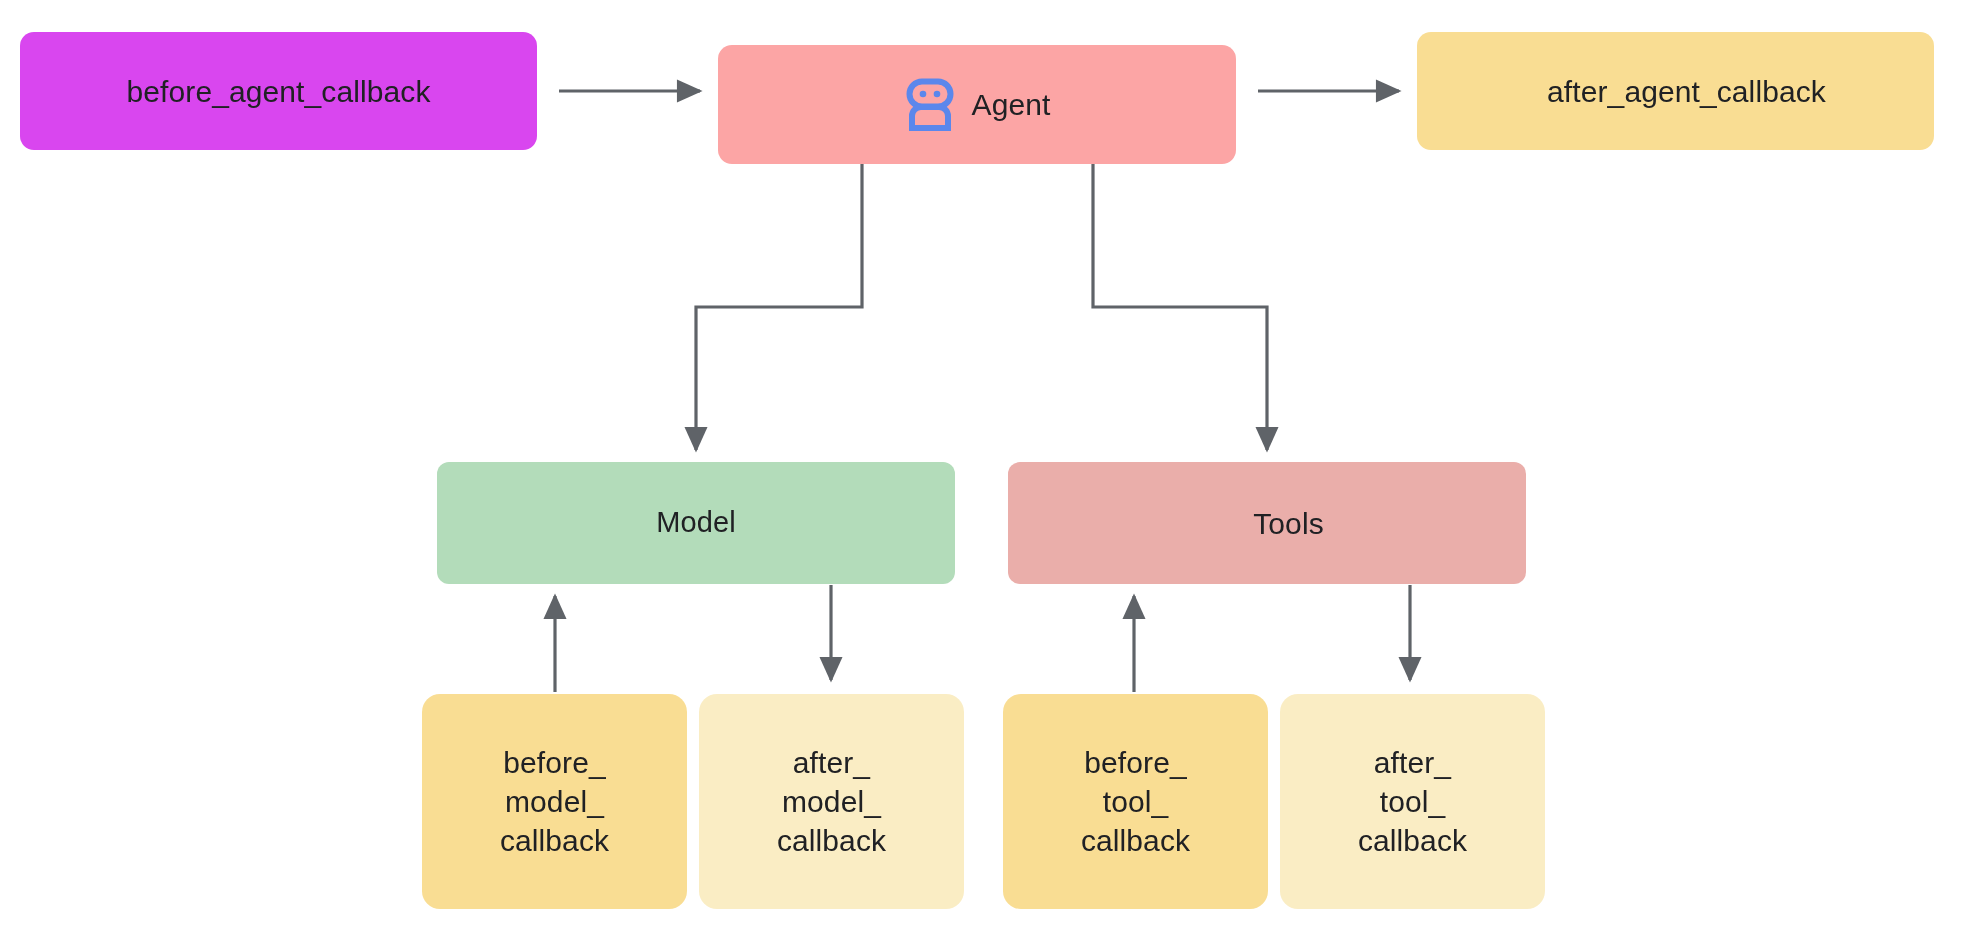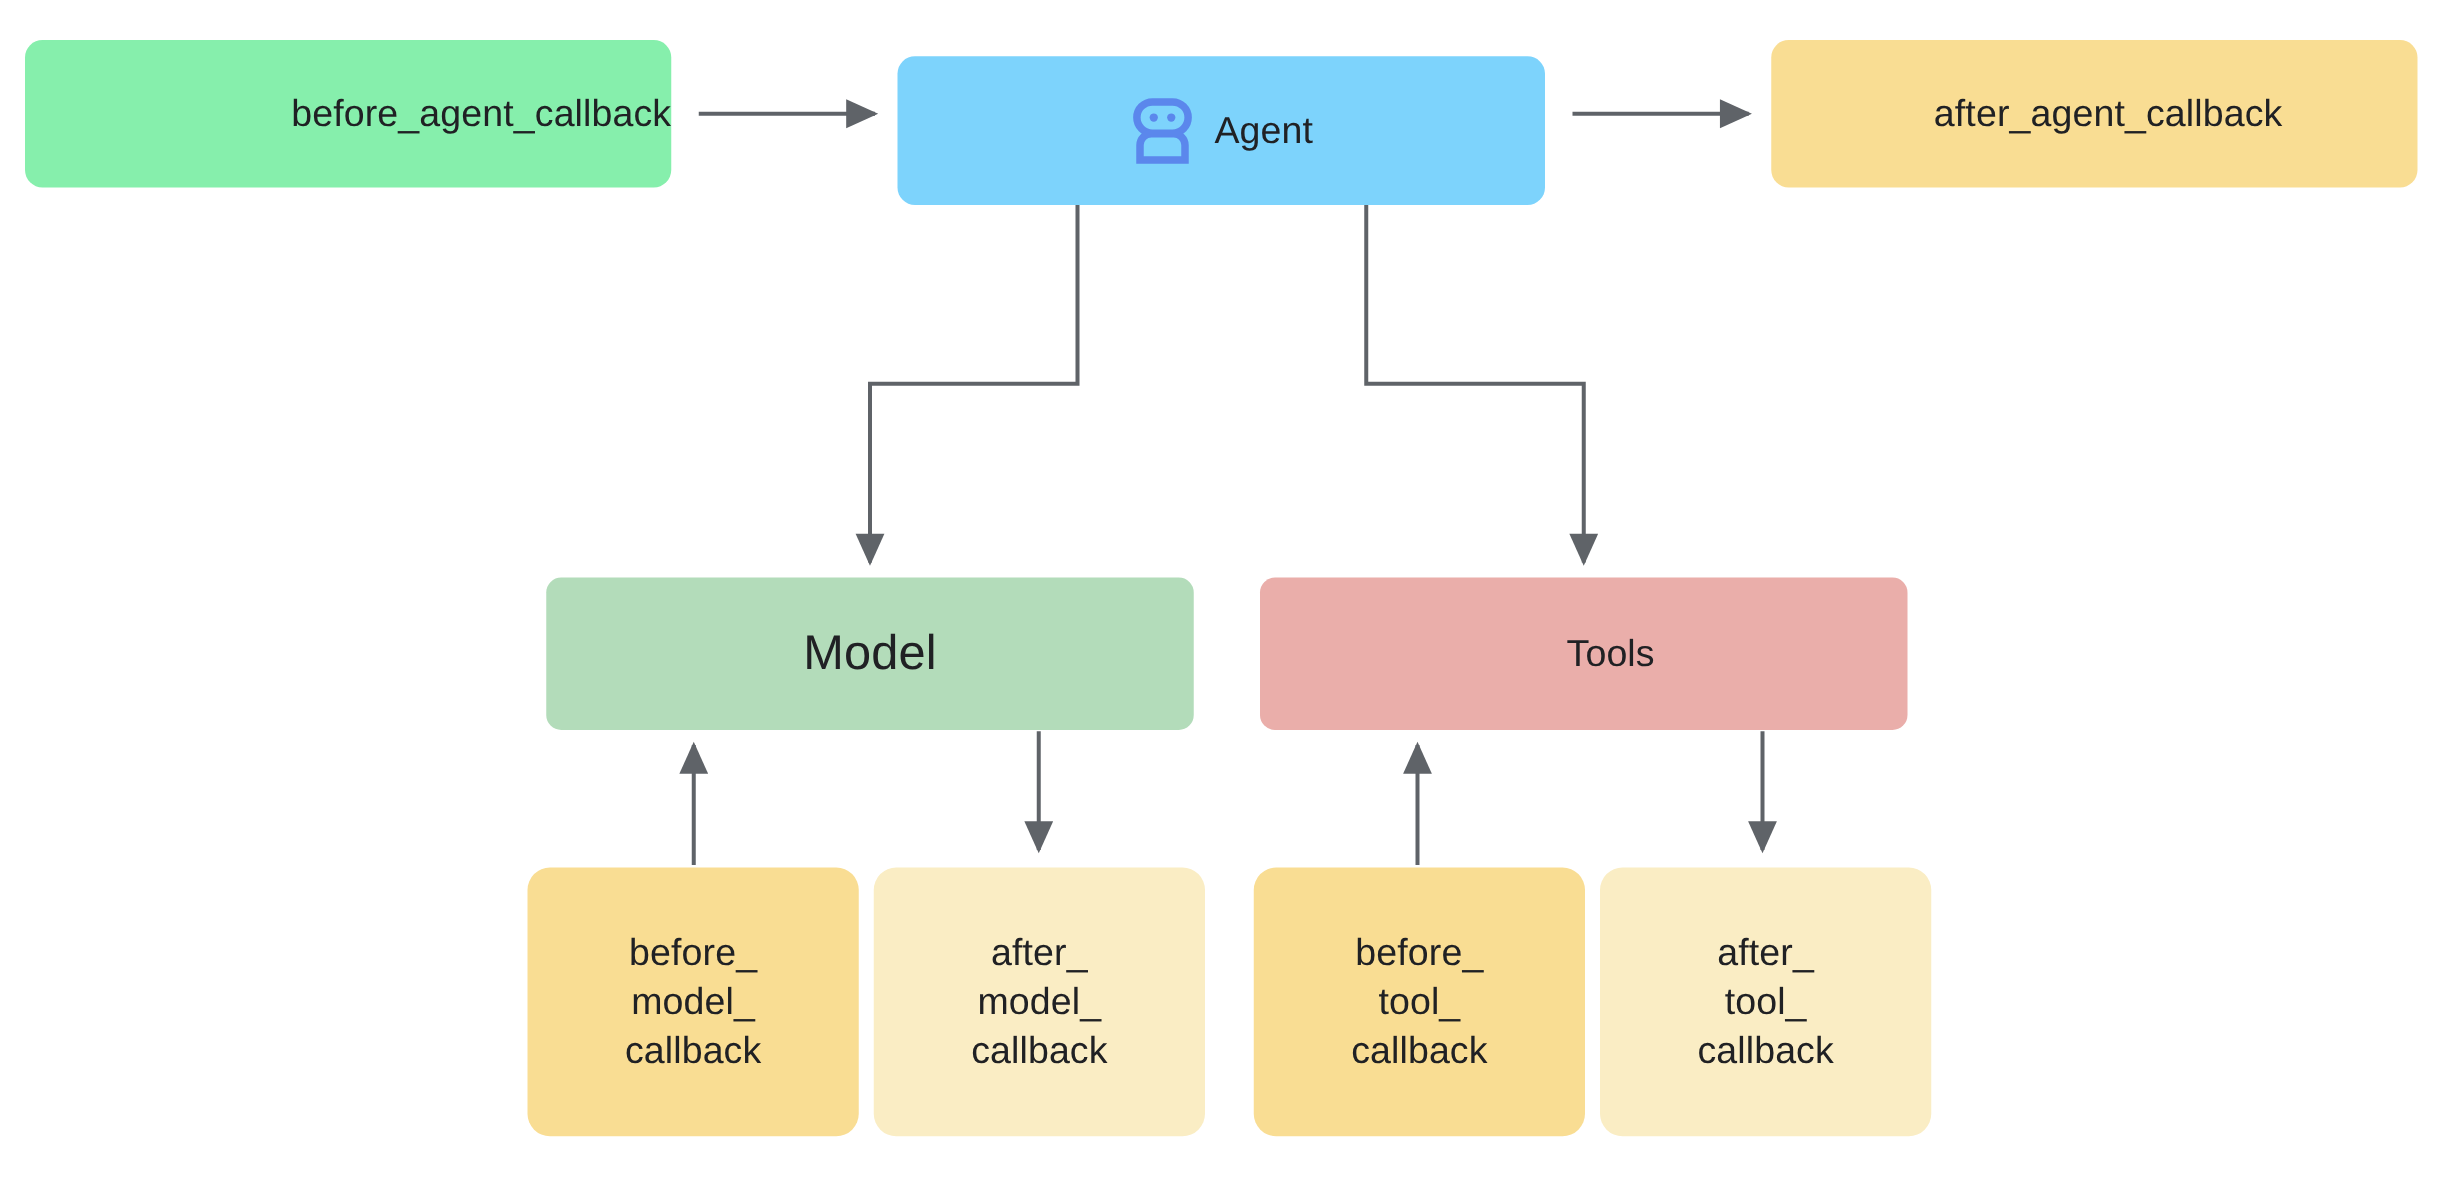--- a/index.html
+++ b/index.html
@@ -56,21 +56,21 @@
     gap: 16px;
   }
   .n-after-agent {
     left: 1417px; top: 32px; width: 517px; height: 118px;
     border-radius: 14px;
     font-size: 30px;
   }
   .n-model {
     left: 437px; top: 462px; width: 518px; height: 122px;
     border-radius: 12px;
-    font-size: 39px;
+    font-size: 29px;
     text-align: right;
   }
   .n-tools {
     left: 1008px; top: 462px; width: 518px; height: 122px;
     border-radius: 12px;
     font-size: 30px;
     padding-left: 43px;
   }
   .n-cb {
     width: 265px; height: 215px;
@@ -113,25 +113,25 @@
       <path d="M 555,692 L 555,596" marker-end="url(#arrowhead)"></path>
 
       <path d="M 831,585 L 831,680" marker-end="url(#arrowhead)"></path>
 
       <path d="M 1134,692 L 1134,596" marker-end="url(#arrowhead)"></path>
 
       <path d="M 1410,585 L 1410,680" marker-end="url(#arrowhead)"></path>
     </g>
   </svg>
 
-  <div class="node n-before-agent" style="background-color: #86efac; justify-content: flex-end;">
+  <div class="node n-before-agent" style="background-color: #d946ef;">
     <span class="label">before_agent_callback</span>
   </div>
 
-  <div class="node n-agent" style="background-color: #7dd3fc;">
+  <div class="node n-agent" style="background-color: #fca5a5;">
     <svg class="robot-icon" width="52" height="54" viewBox="0 0 52 54" xmlns="http://www.w3.org/2000/svg">
 
       <rect x="5.5" y="3.5" width="41" height="25" rx="12.5" ry="12.5" fill="none" stroke="#5b87ec" stroke-width="6"></rect>
       <circle cx="19" cy="16" r="3.3" fill="#5b87ec"></circle>
       <circle cx="33" cy="16" r="3.3" fill="#5b87ec"></circle>
 
       <path d="M 8 50 L 8 38 a 9 9 0 0 1 9 -9 l 18 0 a 9 9 0 0 1 9 9 l 0 12 z" fill="none" stroke="#5b87ec" stroke-width="6"></path>
       <rect x="11" y="53" width="30" height="0" fill="#5b87ec"></rect>
     </svg>
     <span class="label">Agent</span>

